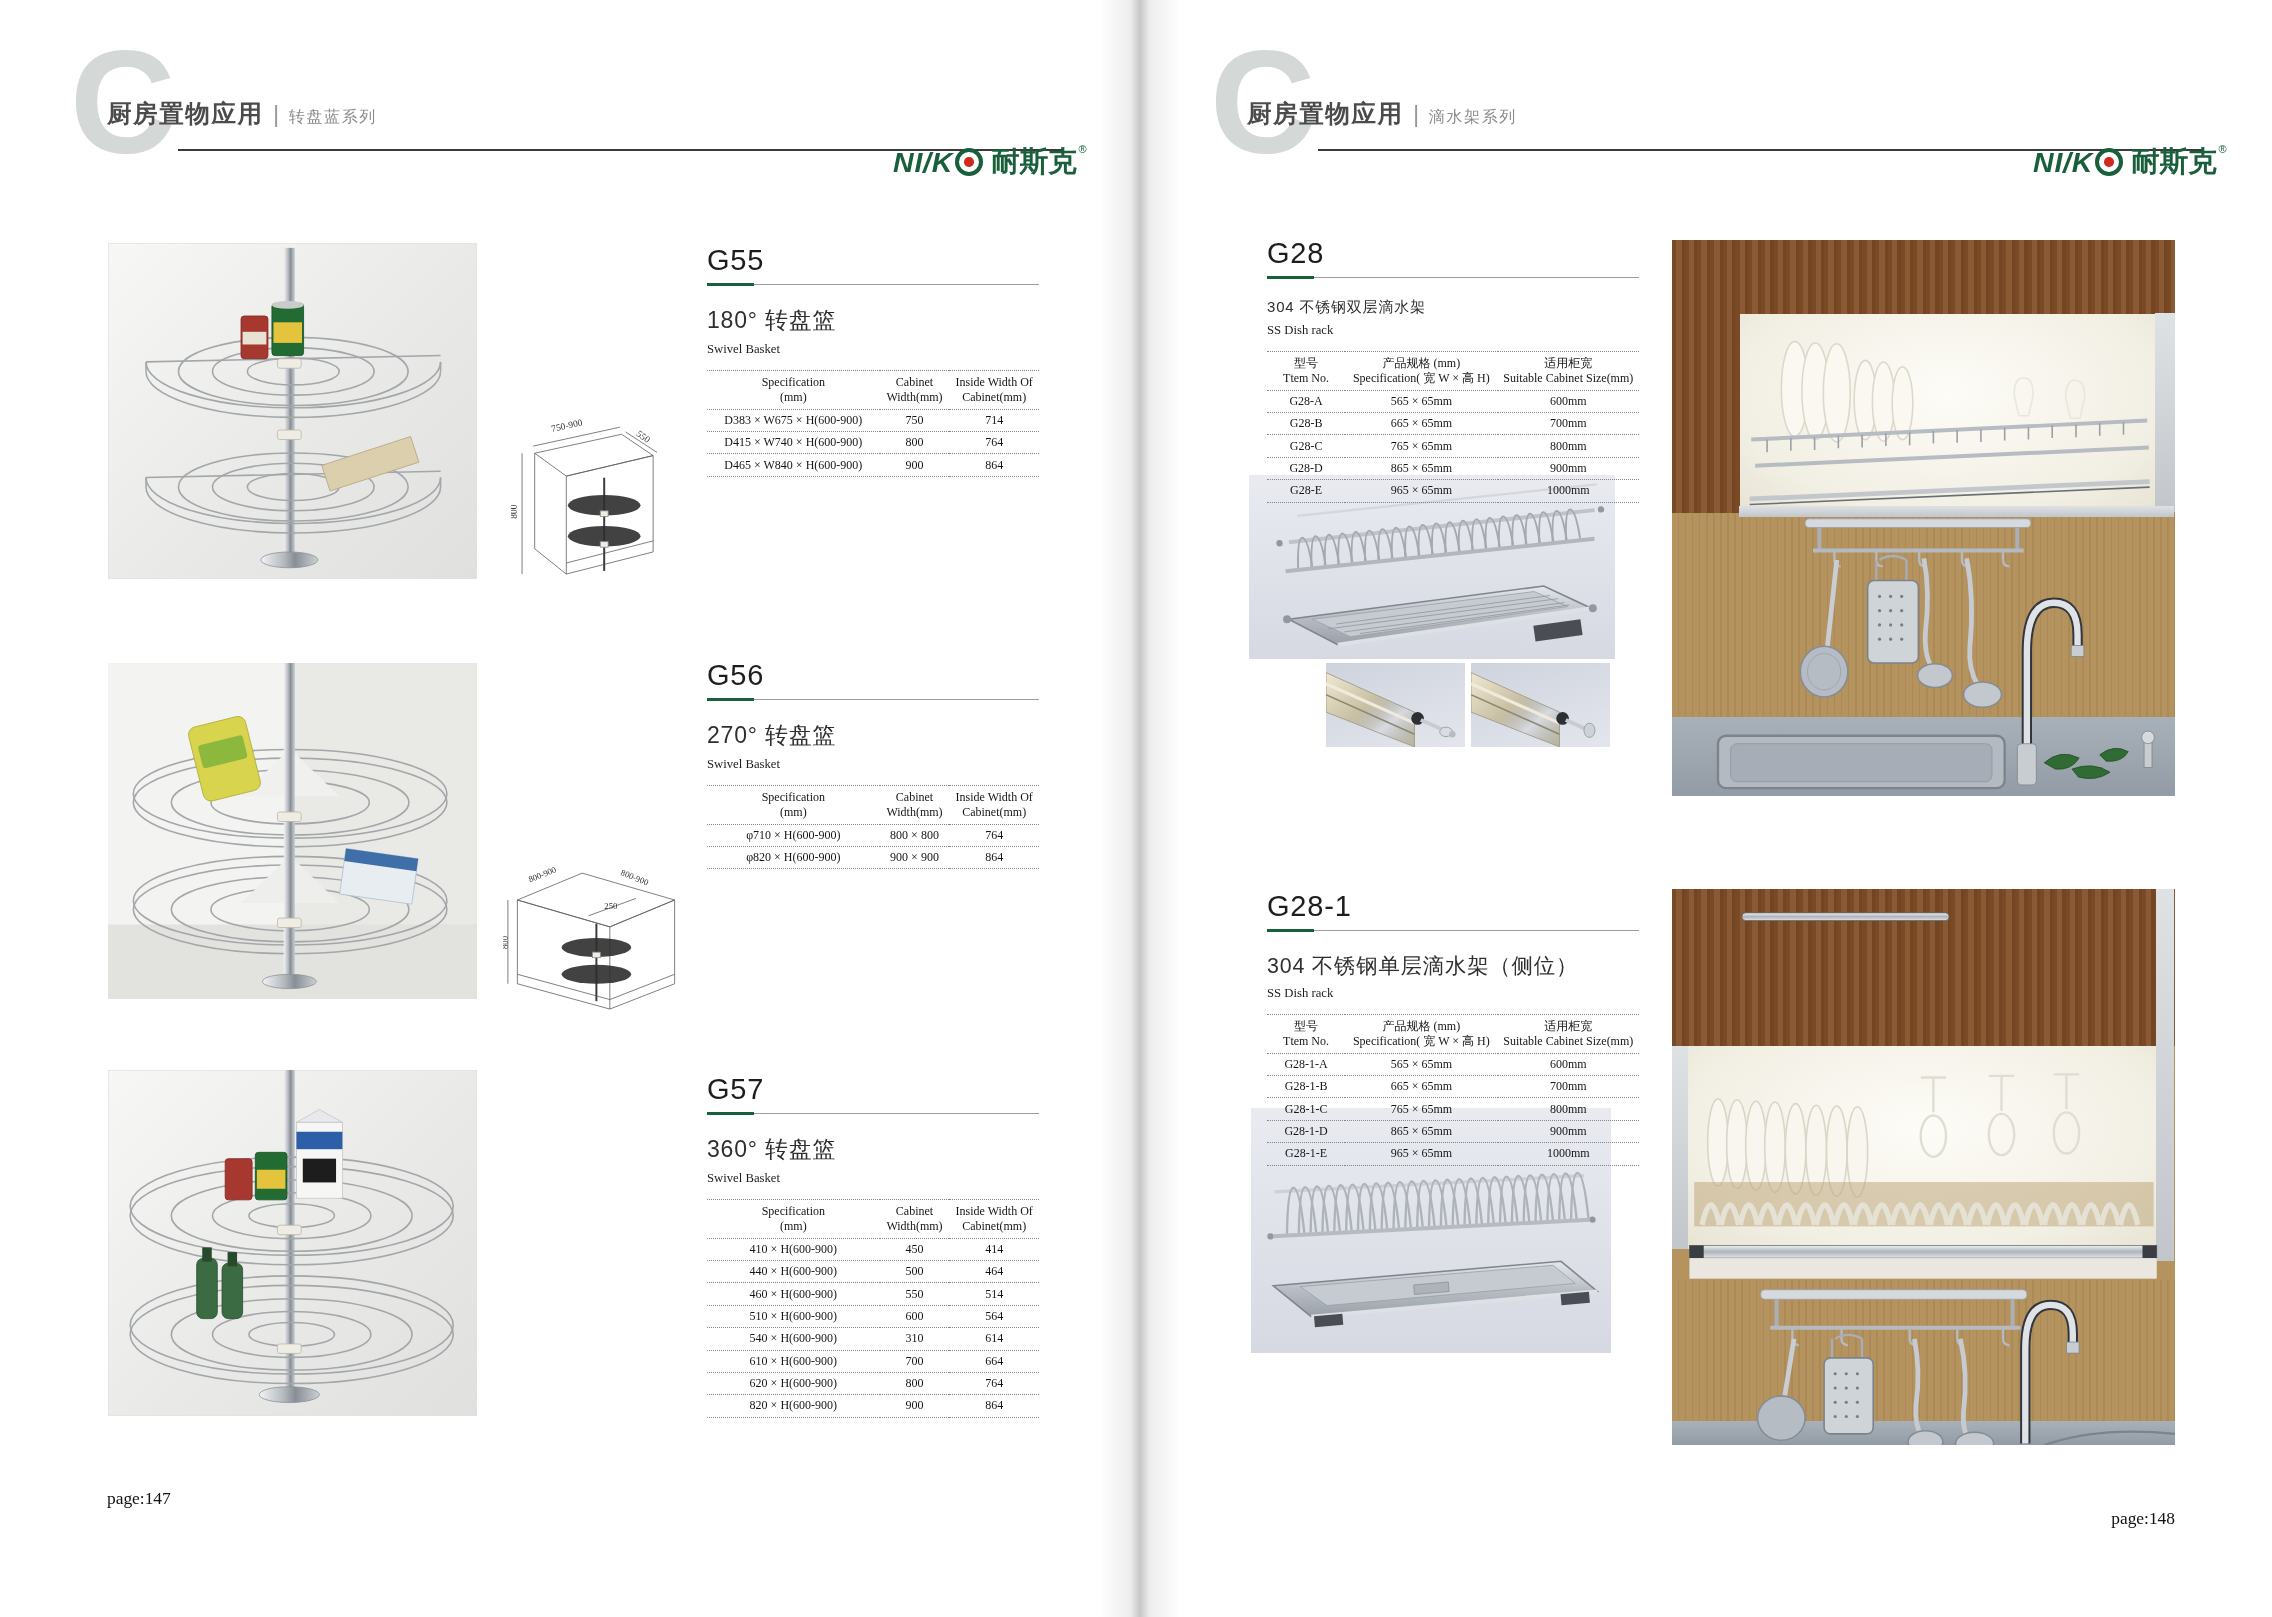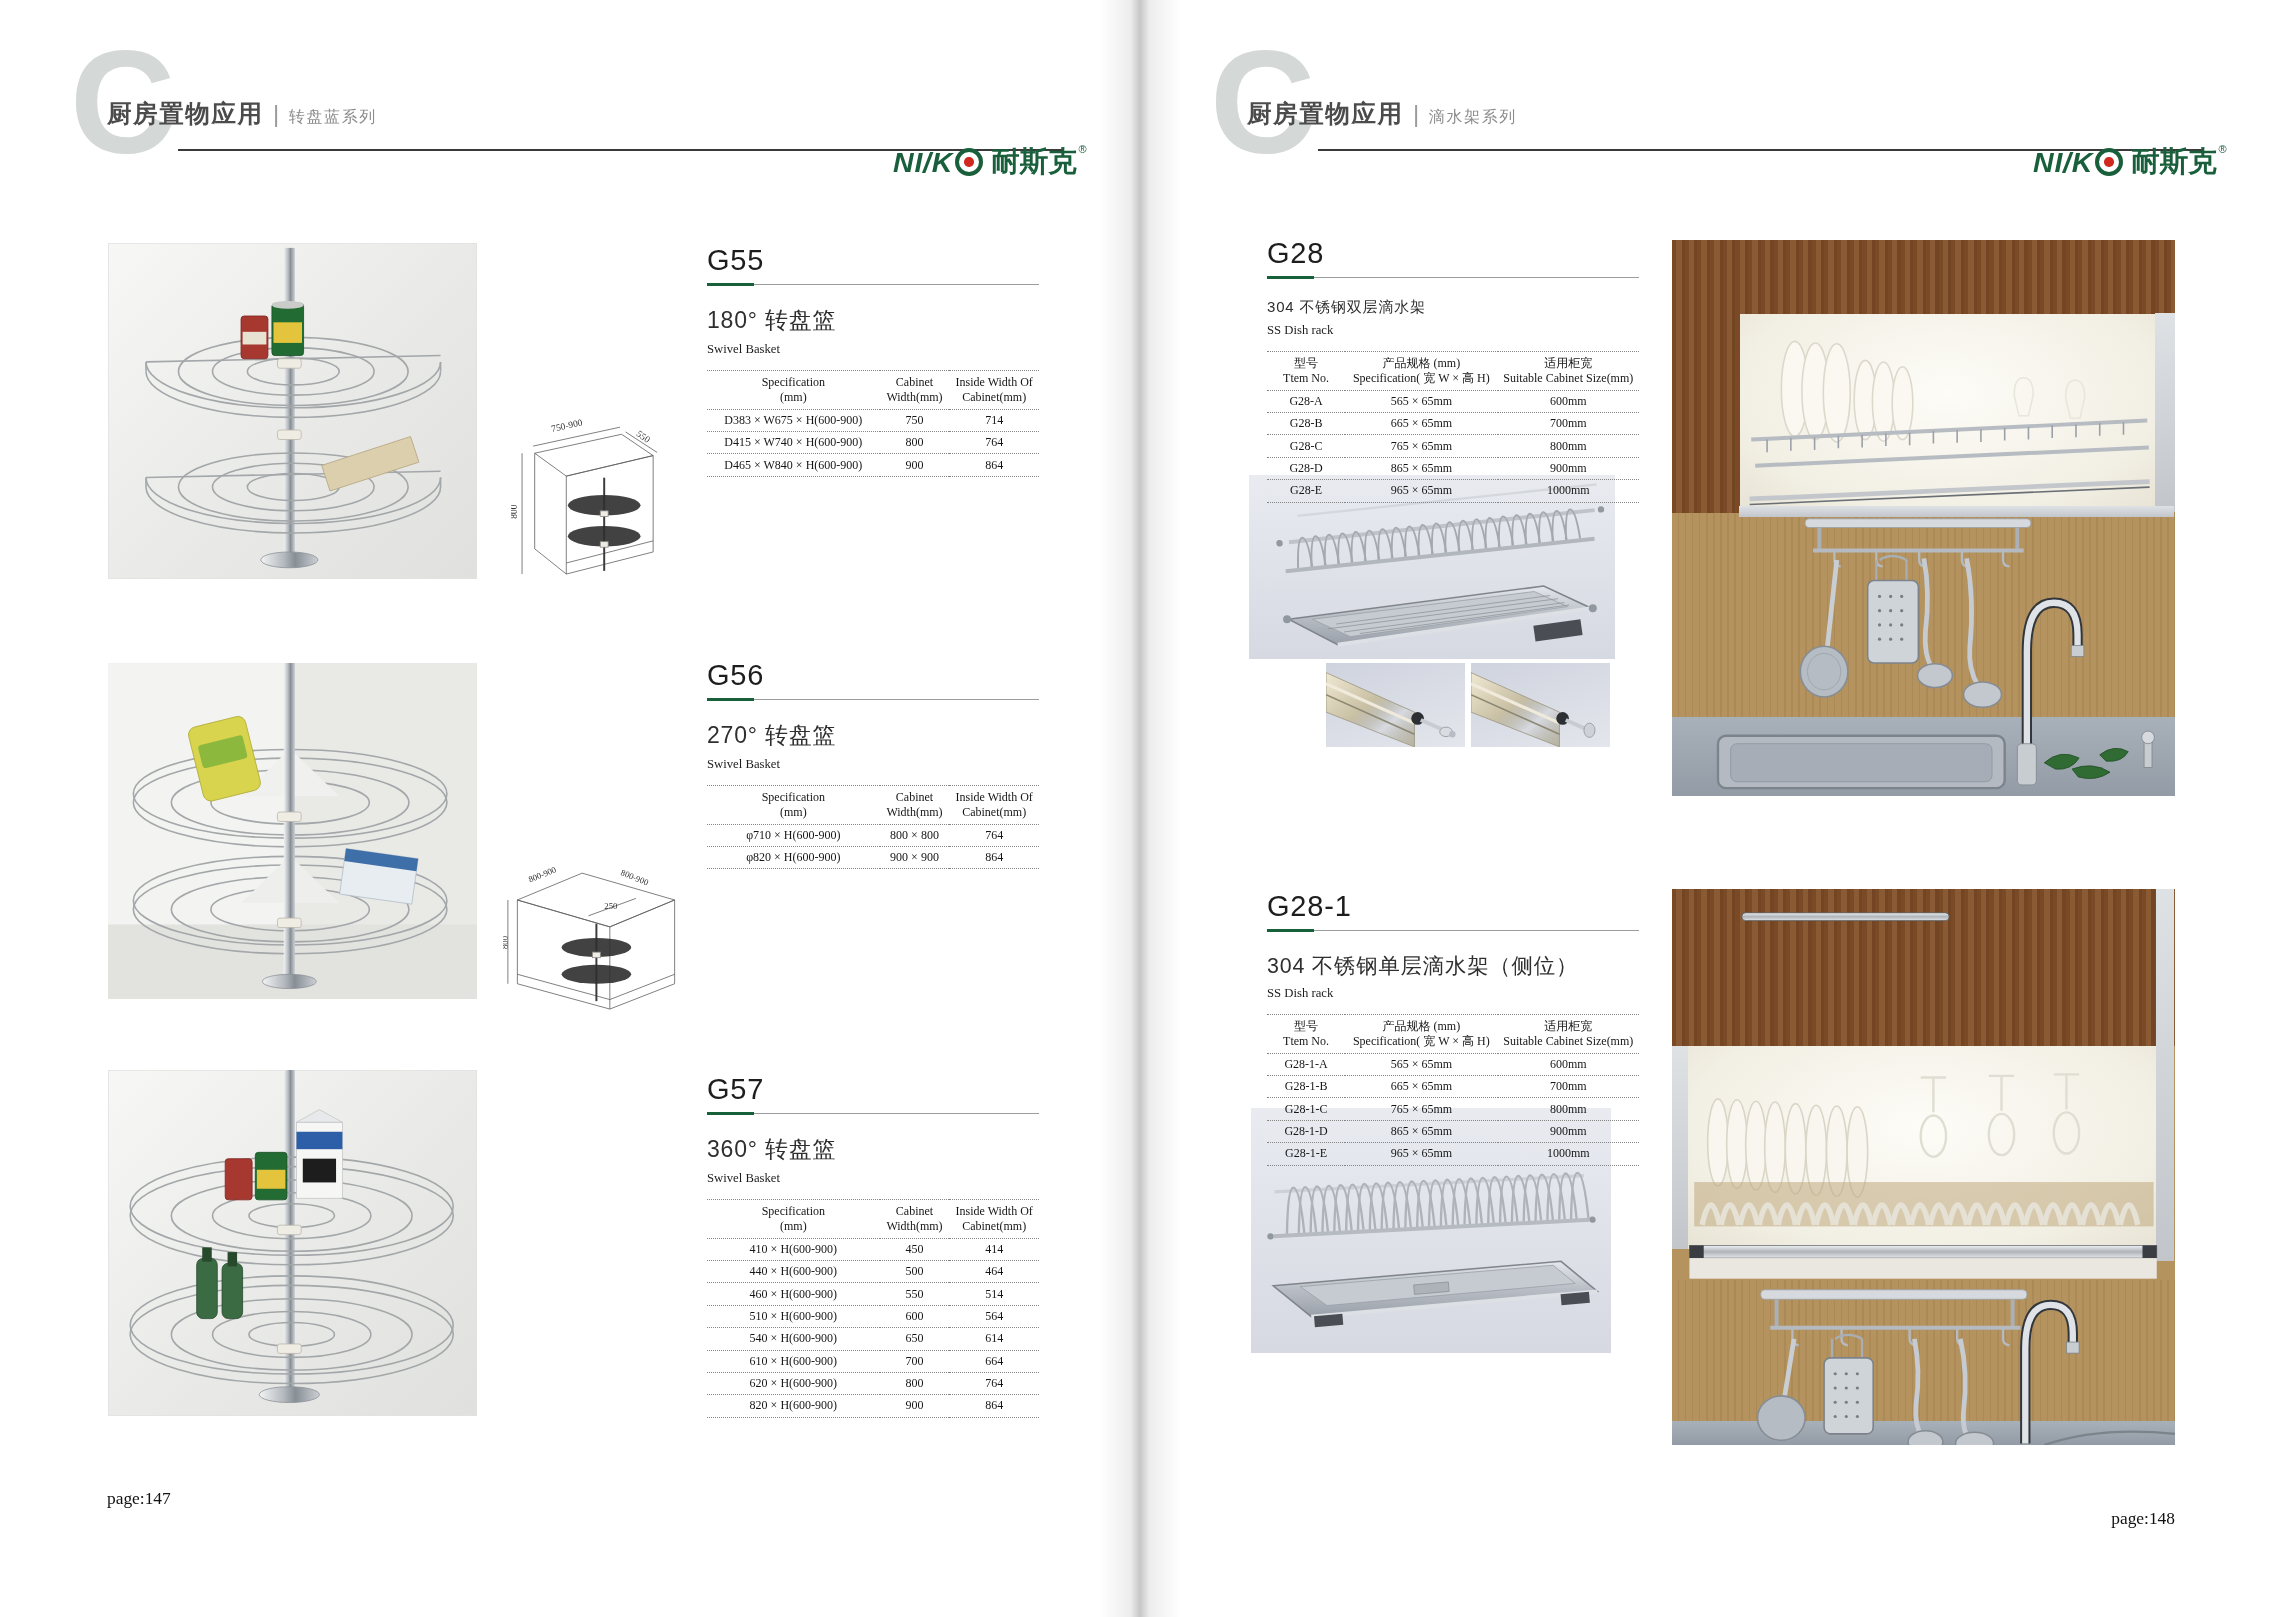--- a/index.html
+++ b/index.html
@@ -356,21 +356,21 @@
             <td>550</td>
             <td>514</td>
           </tr>
           <tr>
             <td>510 × H(600-900)</td>
             <td>600</td>
             <td>564</td>
           </tr>
           <tr>
             <td>540 × H(600-900)</td>
-            <td>650</td>
+            <td>310</td>
             <td>614</td>
           </tr>
           <tr>
             <td>610 × H(600-900)</td>
             <td>700</td>
             <td>664</td>
           </tr>
           <tr>
             <td>620 × H(600-900)</td>
             <td>800</td>

